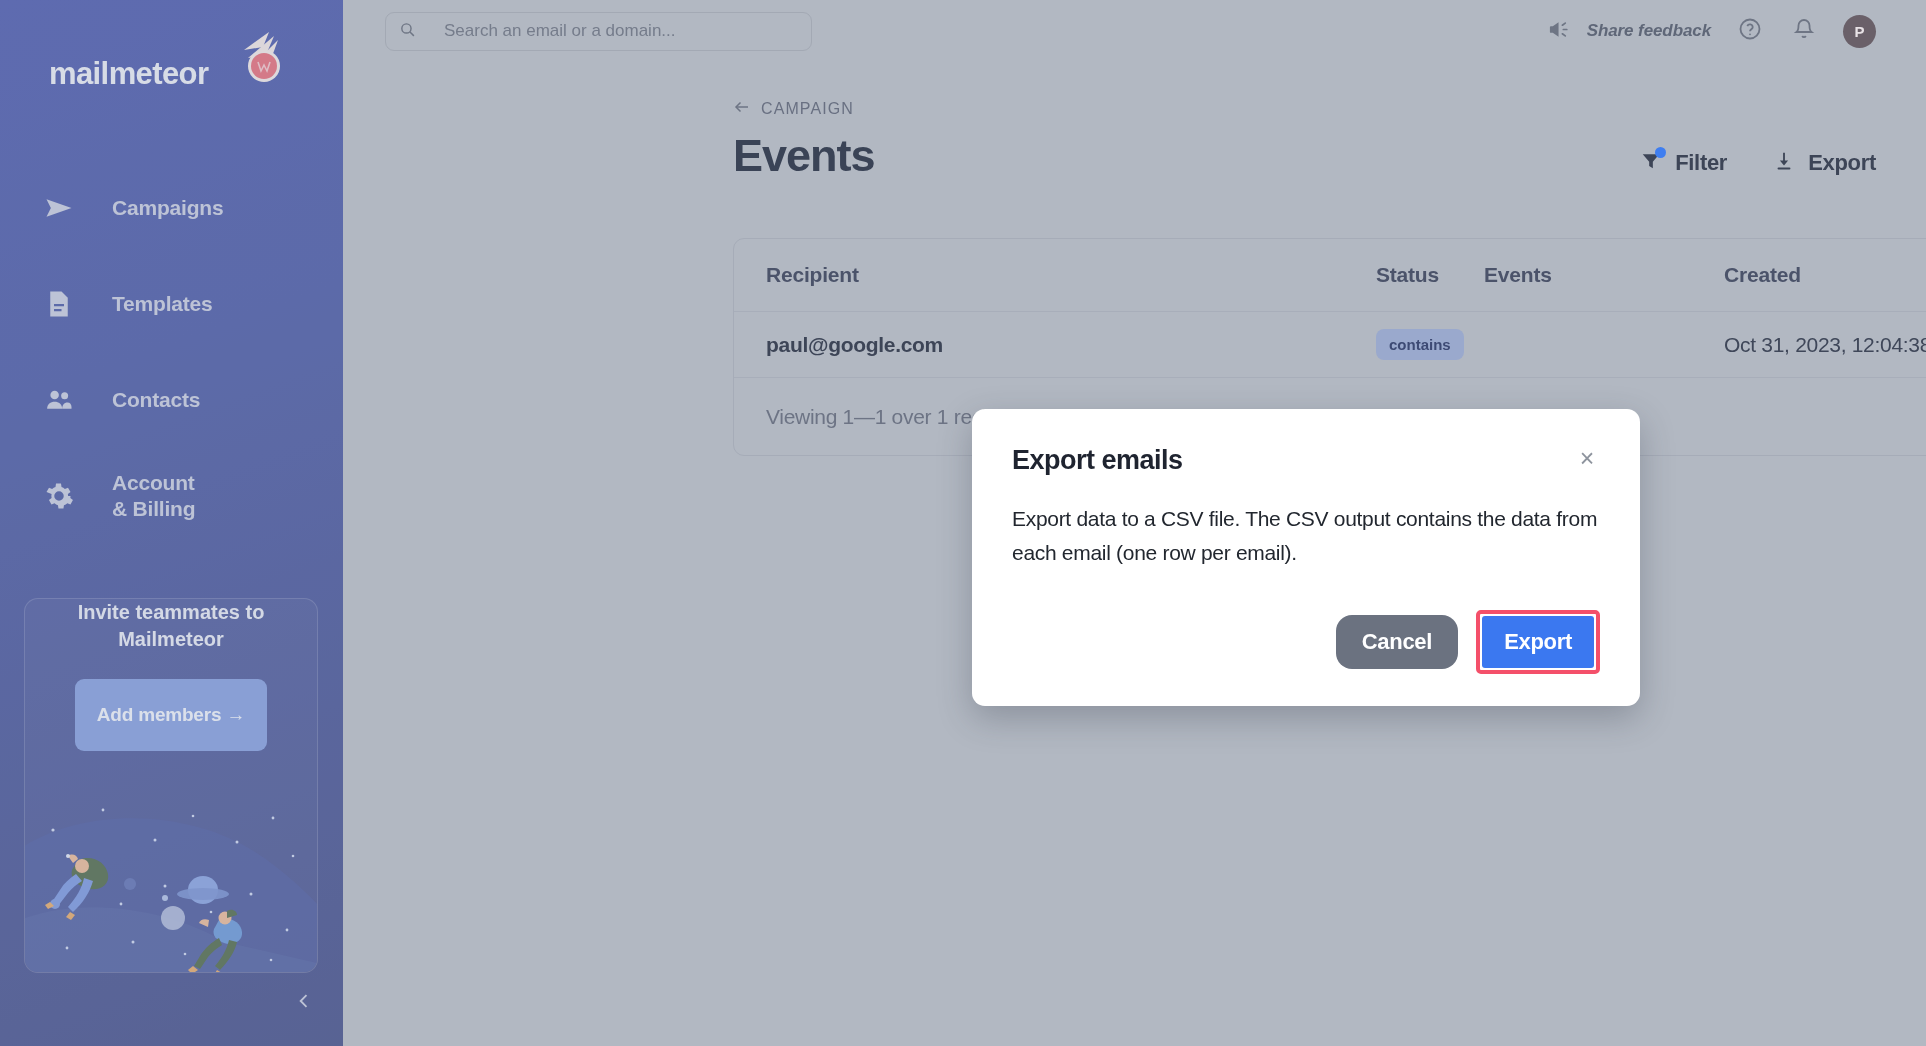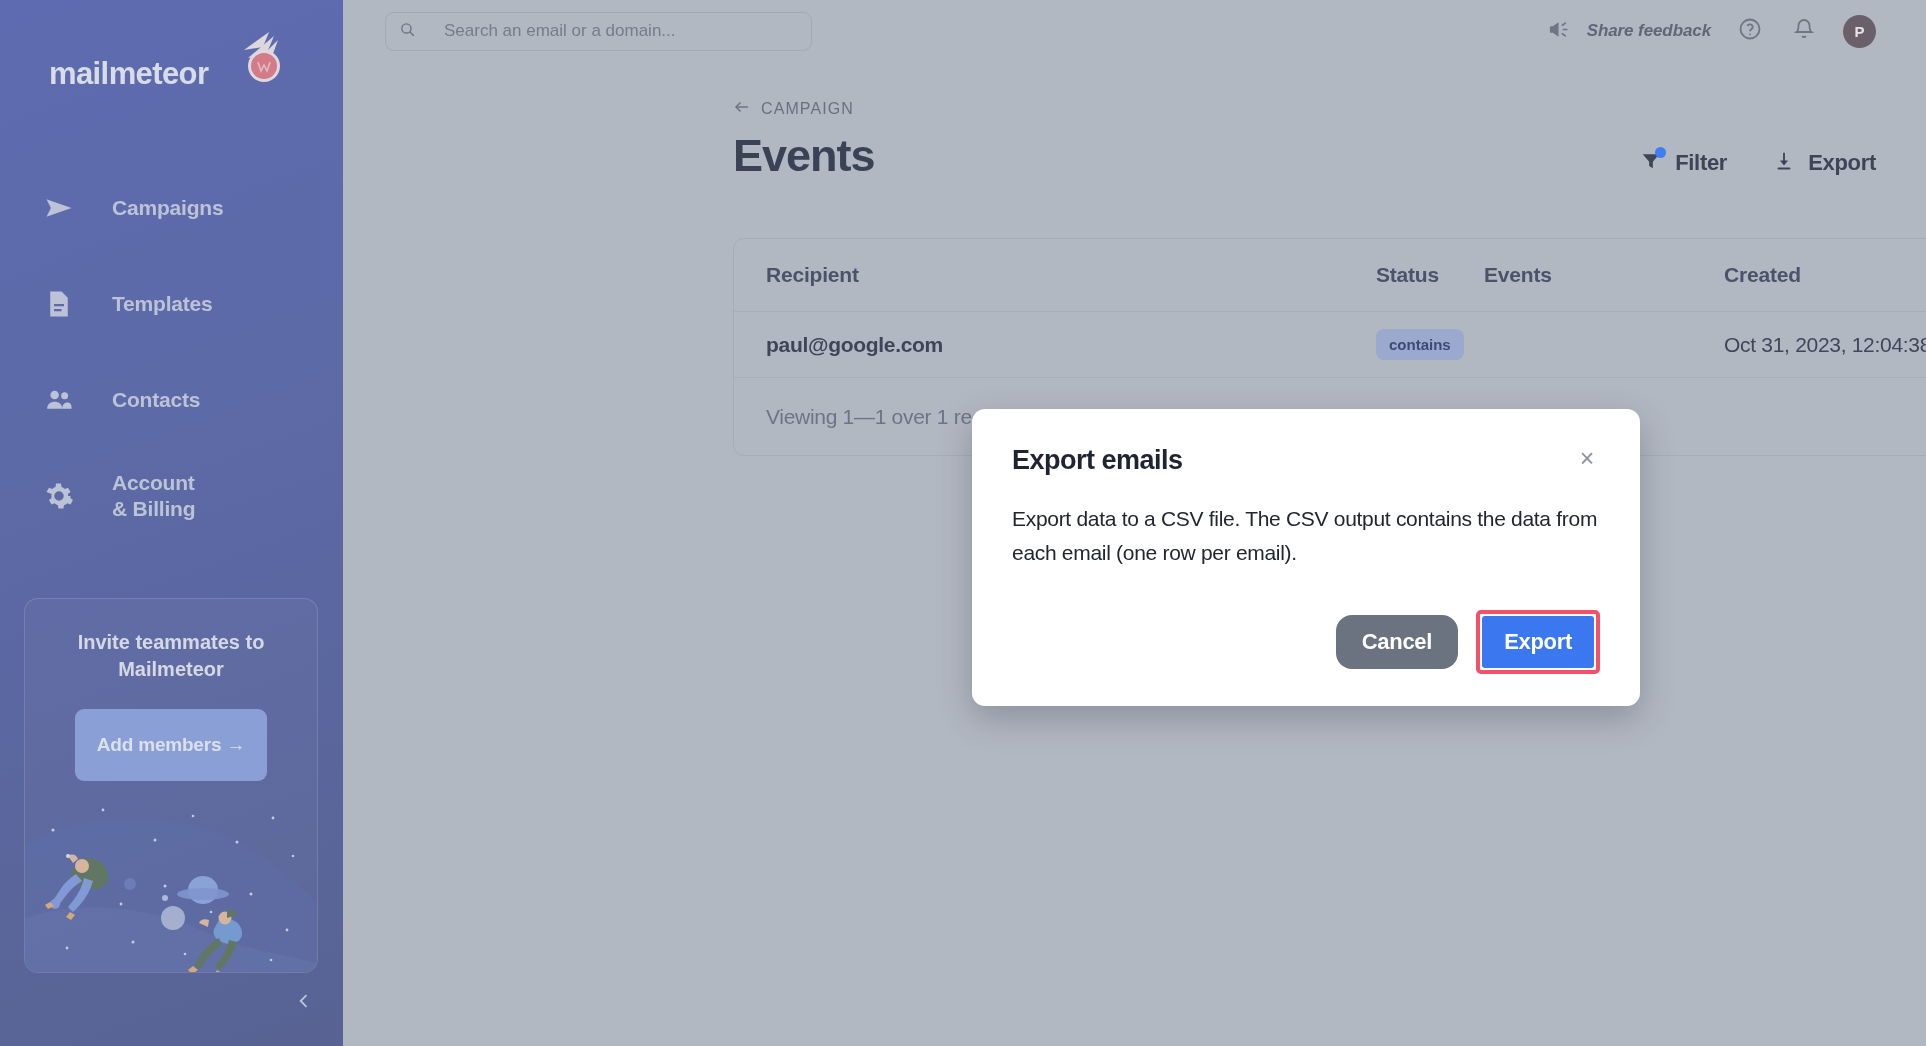--- a/index.html
+++ b/index.html
@@ -96,21 +96,20 @@
     top: 598px;
     width: 294px;
     height: 375px;
     border: 1px solid rgba(255,255,255,0.16);
     border-radius: 14px;
     background: rgba(255,255,255,0.035);
     overflow: hidden;
     text-align: center;
   }
   .invite-title {
-    margin-top: 30px;
     font-size: 20px;
     font-weight: 700;
     color: #e4e8f4;
     line-height: 1.35;
     padding: 0 26px;
   }
   .invite-btn {
     display: inline-block;
     margin-top: 26px;
     padding: 25px 22px;

